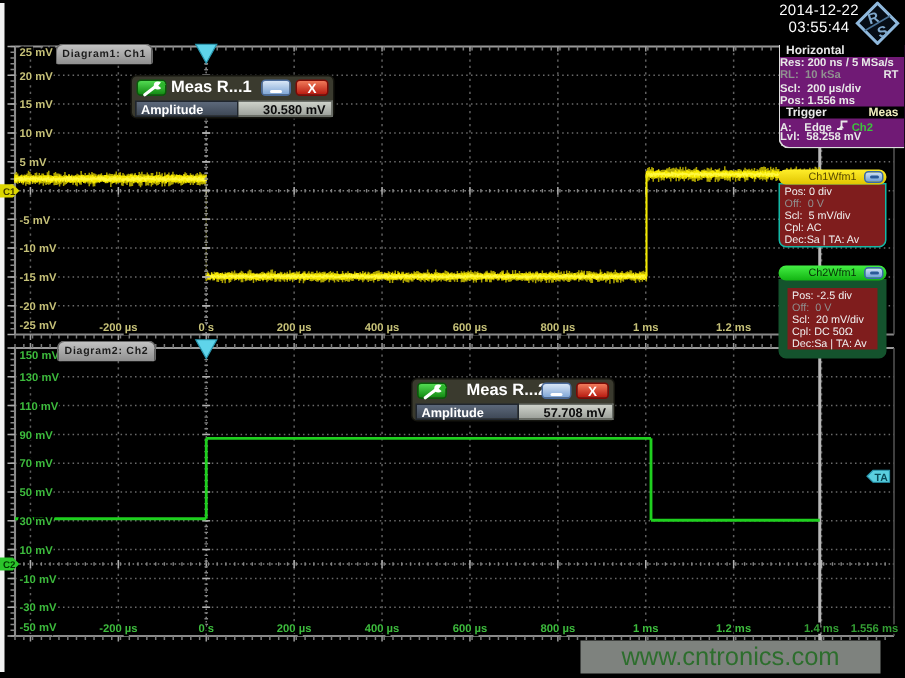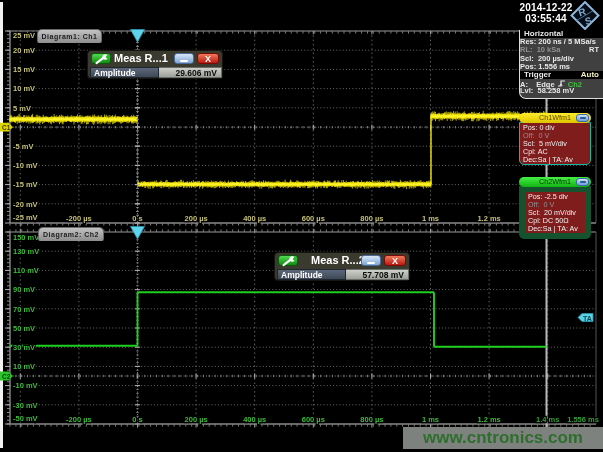--- a/index.html
+++ b/index.html
@@ -1,39 +1,39 @@
 <!DOCTYPE html>
 <html><head><meta charset="utf-8"><style>
 *{margin:0;padding:0;box-sizing:border-box;font-family:"Liberation Sans",sans-serif}
 body{width:603px;height:452px;background:#000;position:relative;overflow:hidden}
 .abs{position:absolute}
 .tab{position:absolute;height:14px;background:linear-gradient(#c2c2c2,#8e8e8e);border:1px solid #6a6a6a;border-bottom:none;border-radius:5px 5px 2px 2px;color:#1c1c1c;font-size:7px;font-weight:bold;letter-spacing:0.5px;text-align:center;line-height:14px}
-.ipanel{position:absolute;left:519px;top:30px;width:84px;height:69px;background:#404040;border-left:1.5px solid #ddd;border-bottom:1.5px solid #ddd;border-radius:0 0 0 7px;font-size:7.5px;font-weight:bold;color:#e8e8e8;overflow:hidden}
+.ipanel{position:absolute;left:519px;top:30px;width:84px;height:69px;background:#701a75;border-left:1.5px solid #ddd;border-bottom:1.5px solid #ddd;border-radius:0 0 0 7px;font-size:7.5px;font-weight:bold;color:#e8e8e8;overflow:hidden}
 .irow{height:8.2px;line-height:8.2px;padding-left:0;position:relative;white-space:nowrap}
 .ihead{background:#000;height:8.2px;line-height:8.2px;padding-left:4px;position:relative;font-size:8px}
 .rr{position:absolute;right:4px;top:0}
 .gray{color:#909090}
 .wfm{position:absolute;left:519px;width:72px;font-size:7.2px;font-weight:normal;color:#f0f0f0}
 .wfmh{height:9.5px;border-radius:5px;line-height:9.5px;position:relative;text-align:center}
 .wfmb{border-radius:0 0 5px 5px;padding:0.5px 0 0.5px 3px;margin-top:-0.5px}
 .wrow{height:8.1px;line-height:8.1px;white-space:nowrap}
 .icn{position:absolute;right:2px;top:1px;width:13px;height:7.5px;border-radius:3px;background:linear-gradient(#cfe0f4,#6f9fd8);border:1px solid #3a6aa8}
 .icn:after{content:"";position:absolute;left:2.5px;top:1.5px;width:6px;height:2.5px;background:#2a5a98;border-radius:1px}
 .meas{position:absolute;width:136px;height:29px;background:#3a3a2e;border:1px solid #15150f;border-radius:4px;box-shadow:0 0 3px rgba(0,0,0,.8)}
 .mtitle{position:absolute;left:0;top:0;height:15px;width:100%;color:#fff;font-size:11px;font-weight:bold}
 .mbtn{position:absolute;top:2px;height:11px;border-radius:3px}
 .green-btn{left:3px;width:20px;background:linear-gradient(#52da52,#128a12);border:1px solid #0a5a0a}
 .min-btn{left:86px;width:20px;background:linear-gradient(#d8e6f6,#7fa6d6);border:1px solid #4a6a9a}
 .min-btn:after{content:"";position:absolute;left:5px;bottom:1.5px;width:8px;height:2px;background:#fff;border-radius:1px}
 .close-btn{left:109px;width:22px;background:linear-gradient(#f07a5a,#b81a10);border:1px solid #7a0a06;color:#fff;font-size:9px;font-weight:bold;text-align:center;line-height:11px}
 .mrow{position:absolute;left:2px;top:16px;width:132px;height:26px;font-size:8.5px;font-weight:bold}
 .mlabel{position:absolute;left:0;top:0;width:69px;height:11px;background:linear-gradient(#5c687a,#3e4856);color:#fff;line-height:11px;padding-left:3px;border:1px solid #20262e}
 .mval{position:absolute;left:69px;top:0;width:63px;height:11px;background:linear-gradient(#cdd1c9,#9da19b);color:#0c0c0c;line-height:11px;text-align:right;padding-right:4px;border:1px solid #6a6e68;border-left:none}
-.wm{position:absolute;left:403px;top:427px;width:200px;height:22px;background:#7e827e;color:#2d6e2d;font-size:17px;font-weight:bold;text-align:center;line-height:22px;letter-spacing:0px}
-.date{position:absolute;left:518px;top:2px;width:56px;color:#fff;font-size:10px;font-weight:bold;text-align:center;line-height:11px;letter-spacing:0.2px}
+.wm{position:absolute;left:387px;top:427px;width:200px;height:22px;background:#7e827e;color:#2d6e2d;font-size:17px;font-weight:normal;text-align:center;line-height:22px;letter-spacing:0px}
+.date{position:absolute;left:518px;top:2px;width:56px;color:#fff;font-size:10px;font-weight:normal;text-align:center;line-height:11px;letter-spacing:0.2px}
 </style></head>
 <body>
 <div class="abs" style="left:0;top:2px;width:3px;height:446px;background:#f2f2f2"></div>
 <svg class="abs" style="left:0;top:0" width="603" height="452">
     <line x1="10" y1="50.2" x2="596" y2="50.2" stroke="#6a6a6a" stroke-width="1" stroke-dasharray="1 2.2"></line>
 <line x1="10" y1="69.4" x2="596" y2="69.4" stroke="#6a6a6a" stroke-width="1" stroke-dasharray="1 2.2"></line>
 <line x1="10" y1="88.6" x2="596" y2="88.6" stroke="#6a6a6a" stroke-width="1" stroke-dasharray="1 2.2"></line>
 <line x1="10" y1="107.8" x2="596" y2="107.8" stroke="#6a6a6a" stroke-width="1" stroke-dasharray="1 2.2"></line>
 <line x1="10" y1="146.2" x2="596" y2="146.2" stroke="#6a6a6a" stroke-width="1" stroke-dasharray="1 2.2"></line>
 <line x1="10" y1="165.4" x2="596" y2="165.4" stroke="#6a6a6a" stroke-width="1" stroke-dasharray="1 2.2"></line>
@@ -176,21 +176,21 @@
 <text x="8.5" y="14.5" font-family="Liberation Serif" font-size="10" font-weight="bold" fill="#7fa8cc" transform="rotate(-18 12 11)">R</text>
 <text x="15" y="23.5" font-family="Liberation Serif" font-size="10" font-weight="bold" fill="#7fa8cc" transform="rotate(-18 18 20)">S</text>
 </svg>
 
 <div class="ipanel">
  <div class="ihead">Horizontal</div>
  <div class="irow">Res:&nbsp;200 ns / 5 MSa/s</div>
  <div class="irow"><span class="gray">RL:&nbsp;&nbsp;10 kSa</span><span class="rr">RT</span></div>
  <div class="irow">Scl:&nbsp;&nbsp;200 µs/div</div>
  <div class="irow">Pos:&nbsp;1.556 ms</div>
- <div class="ihead">Trigger<span class="rr" style="color:#f0eebe">Auto</span></div>
+ <div class="ihead">Trigger<span class="rr" style="color:#f0eebe">Meas</span></div>
  <div class="irow">A:&nbsp;&nbsp;&nbsp;&nbsp;Edge <svg width="9" height="9" style="vertical-align:-1px">
         <path d="M1 7 H4 V2 H8" stroke="#e8e8e8" stroke-width="1.2" fill="none"></path>
         <path d="M4 4.5 l-1.8 2 h3.6 z" fill="#e8e8e8"></path>
       </svg> <span style="color:#3dc43d">Ch2</span></div>
  <div class="irow">Lvl:&nbsp;&nbsp;58.258 mV</div>
 </div>
 
 <div class="wfm" style="top:113px">
  <div class="wfmh" style="background:linear-gradient(#ffee2a,#e0c400);color:#5a4a00">Ch1Wfm1<span class="icn"></span></div>
  <div class="wfmb" style="background:#7f1d1d;border:1px solid #14b8a6">
@@ -221,21 +221,21 @@
           <circle cx="13.2" cy="3" r="2.7" fill="#fff"></circle>
           <rect x="13.6" y="-1" width="3.4" height="4" fill="#2db52d" transform="rotate(38 13.2 3)"></rect>
         </svg>
       </span>
       <span style="position:absolute;left:26px;top:1px">Meas R...1</span>
       <span class="mbtn min-btn"></span>
       <span class="mbtn close-btn">X</span>
     </div>
  <div class="mrow">
       <span class="mlabel">Amplitude</span>
-      <span class="mval">29.606 mV</span>
+      <span class="mval">30.580 mV</span>
     </div>
 </div>
 
 <div class="meas" style="left:274px;top:252px">
  <div class="mtitle">
       <span class="mbtn green-btn">
         <svg width="20" height="11" style="position:absolute;left:0;top:0">
           <path d="M4.5 9.2 L11 4.2" stroke="#fff" stroke-width="2.1" stroke-linecap="round"></path>
           <circle cx="13.2" cy="3" r="2.7" fill="#fff"></circle>
           <rect x="13.6" y="-1" width="3.4" height="4" fill="#2db52d" transform="rotate(38 13.2 3)"></rect>

